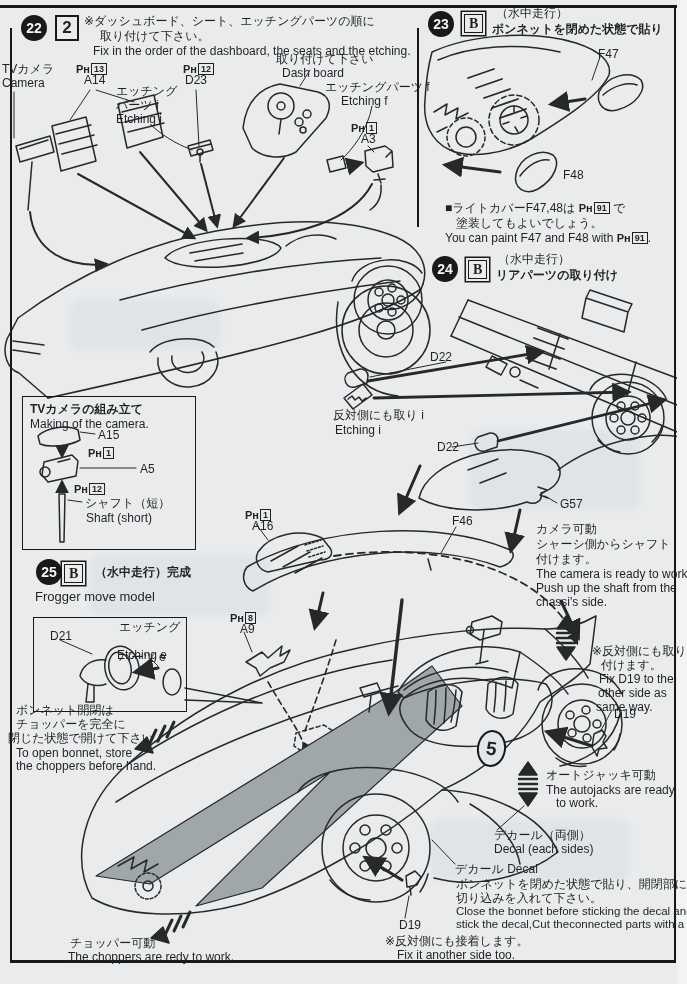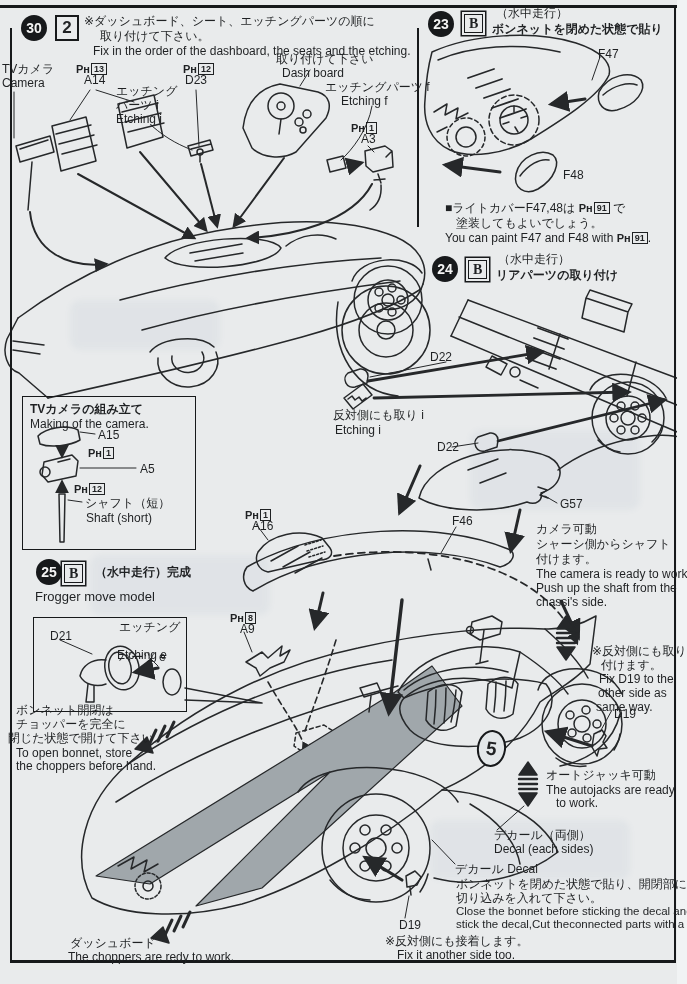--- a/index.html
+++ b/index.html
@@ -337,21 +337,21 @@
   </g>
 </svg>
 
 <div class="rule" style="left:0;top:5px;width:687px;height:3px"></div>
 <div class="rule" style="left:10px;top:28px;width:2px;height:935px"></div>
 <div class="rule" style="left:674px;top:7px;width:2px;height:956px"></div>
 <div class="rule" style="left:10px;top:960px;width:666px;height:3px"></div>
 <div class="rule" style="left:417px;top:28px;width:1.5px;height:199px"></div>
 <div class="strip" style="left:677px;top:0;width:10px;height:984px"></div>
 
-<div class="snum" style="left:21px;top:15px">30</div>
+<div class="snum" style="left:21px;top:15px">22</div>
 <div class="cbox" style="left:55px;top:15px">2</div>
 <div class="lbl jp" style="left:84px;top:14px">※ダッシュボード、シート、エッチングパーツの順に</div>
 <div class="lbl jp" style="left:100px;top:29px">取り付けて下さい。</div>
 <div class="lbl en" style="left:93px;top:44px">Fix in the order of the dashboard, the seats and the etching.</div>
 
 <div class="lbl jp" style="left:2px;top:62px">TVカメラ</div>
 <div class="lbl en" style="left:2px;top:76px">Camera</div>
 <div class="lbl" style="left:76px;top:59px"><span class="ph">Pʜ</span><span class="phn">13</span></div>
 <div class="lbl en" style="left:84px;top:73px">A14</div>
 <div class="lbl jp" style="left:116px;top:84px">エッチング</div>
@@ -444,14 +444,14 @@
 <div class="lbl jp" style="left:455px;top:862px">デカール Decal</div>
 <div class="lbl jp" style="left:456px;top:877px">ボンネットを閉めた状態で貼り、開閉部に</div>
 <div class="lbl jp" style="left:456px;top:891px">切り込みを入れて下さい。</div>
 <div class="lbl en sm" style="left:456px;top:905px">Close the bonnet before sticking the decal and after</div>
 <div class="lbl en sm" style="left:456px;top:918px">stick the decal,Cut theconnected parts with a knife.</div>
 
 <div class="lbl en" style="left:399px;top:918px">D19</div>
 <div class="lbl jp" style="left:385px;top:934px">※反対側にも接着します。</div>
 <div class="lbl en" style="left:397px;top:948px">Fix it another side too.</div>
 
-<div class="lbl jp" style="left:70px;top:936px">ダッシュボード</div>
+<div class="lbl jp" style="left:70px;top:936px">チョッパー可動</div>
 <div class="lbl en" style="left:68px;top:950px">The choppers are redy to work.</div>
 
 </body></html>

